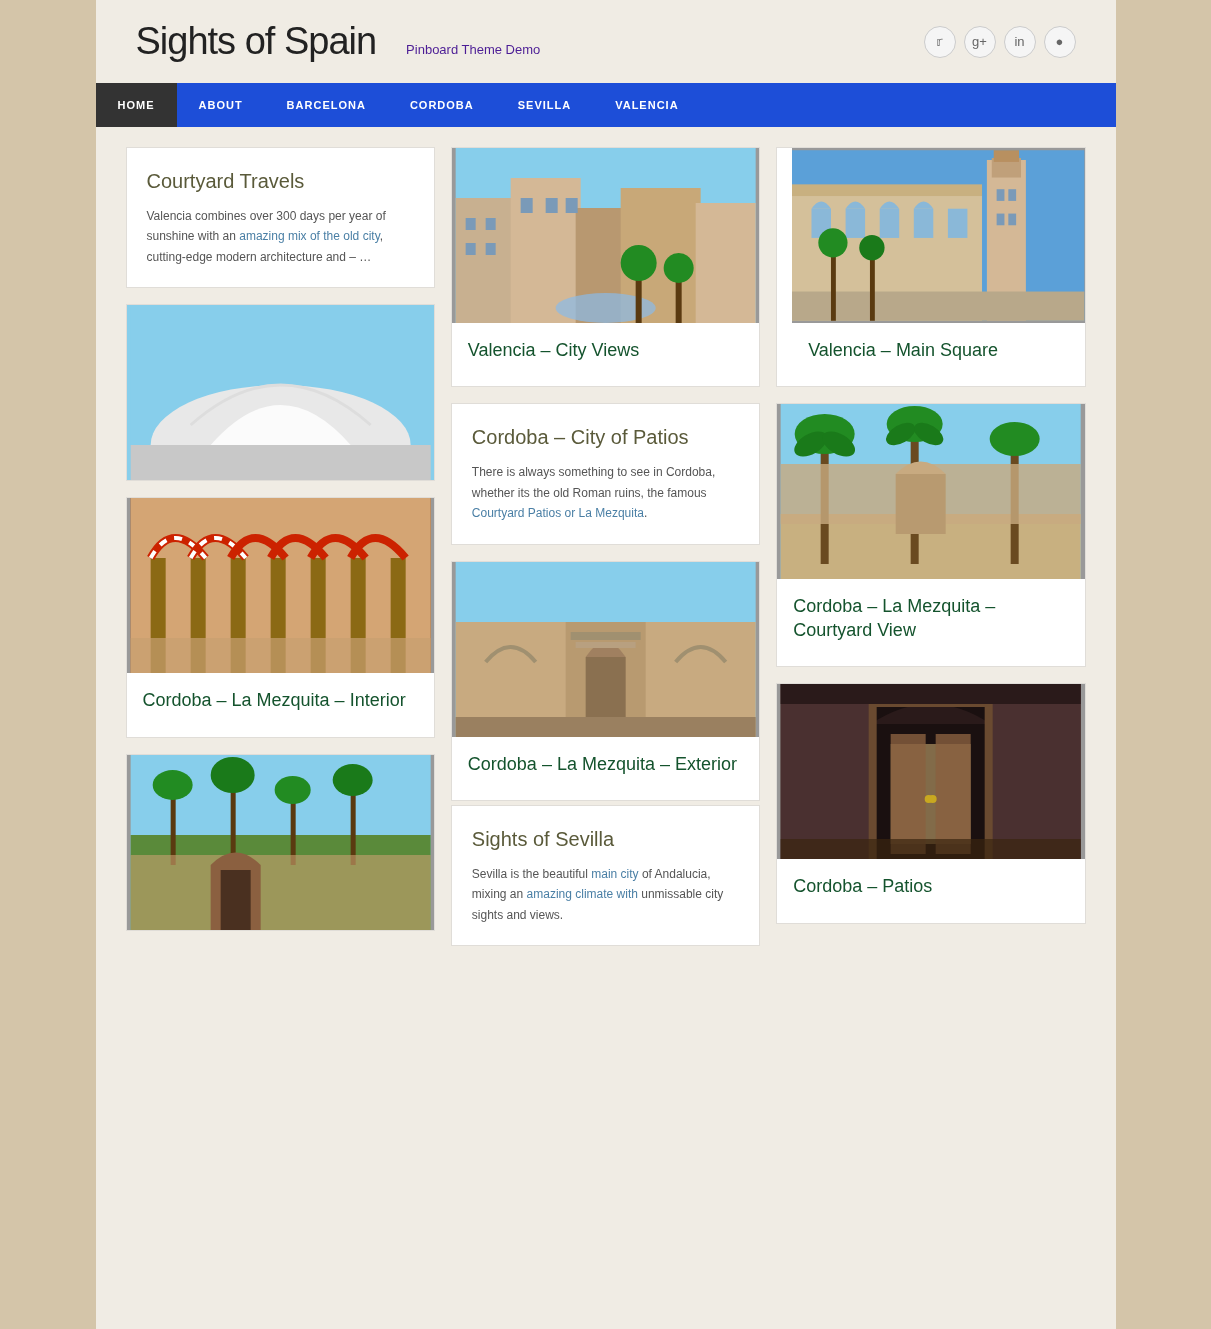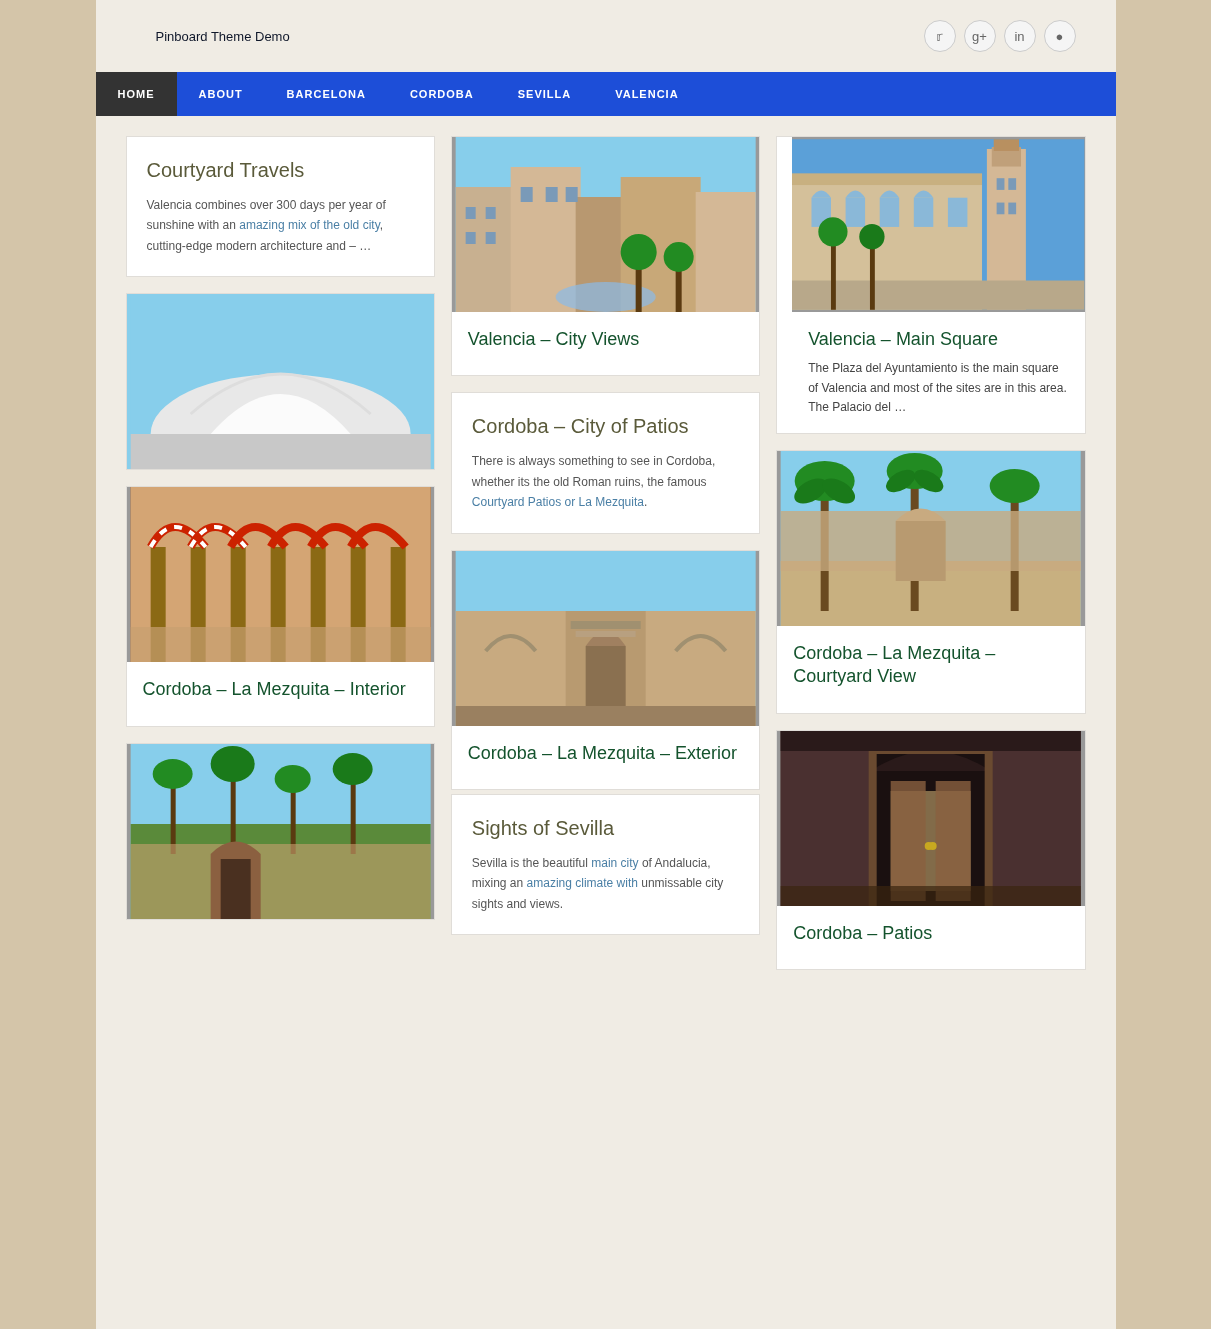--- a/index.html
+++ b/index.html
@@ -22,21 +22,21 @@
       align-items: center;
       justify-content: space-between;
     }
     .site-title {
       font-size: 38px;
       font-weight: 300;
       color: #222;
       letter-spacing: -1px;
     }
     .tagline {
-      color: #0f172a;
+      color: #4c1d95;
       font-size: 13px;
       margin-left: 20px;
     }
     .header-left {
       display: flex;
       align-items: baseline;
       gap: 10px;
     }
     .header-icons {
       display: flex;
@@ -138,20 +138,21 @@
       color: #4a7fa5;
     }
   </style>
 </head>
 <body>
 
 <div class="page-wrapper">
 
   <div class="header">
     <div class="header-left">
+      <h1 class="site-title">Sights of Spain</h1>
       <span class="tagline">Pinboard Theme Demo</span>
     </div>
     <div class="header-icons">
       <div class="header-icon">𝕣</div>
       <div class="header-icon">g+</div>
       <div class="header-icon">in</div>
       <div class="header-icon">●</div>
     </div>
   </div>
 
@@ -362,23 +363,20 @@
               <rect x="0" y="145" width="300" height="30" fill="#b8a88a"></rect>
 
               <rect x="40" y="100" width="5" height="75" fill="#5a3a10"></rect>
               <circle cx="42" cy="95" r="15" fill="#228B22"></circle>
               <rect x="80" y="105" width="5" height="70" fill="#5a3a10"></rect>
               <circle cx="82" cy="100" r="13" fill="#1a7a1a"></circle>
             </svg>
           </div>
           <div class="card-body">
             <div class="card-title">Valencia – Main Square</div>
-            <div class="card-text">
-              The Plaza del Ayuntamiento is the main square of Valencia and most of the sites are in this area. The Palacio del …
-            </div>
           </div>
         </div>
 
         <div class="card" style="margin-bottom:16px;">
           <div class="img-block">
             <svg width="100%" height="175" viewBox="0 0 300 175">
               <rect width="300" height="175" fill="#87CEEB"></rect>
 
               <rect x="0" y="110" width="300" height="65" fill="#c8b080"></rect>
 

